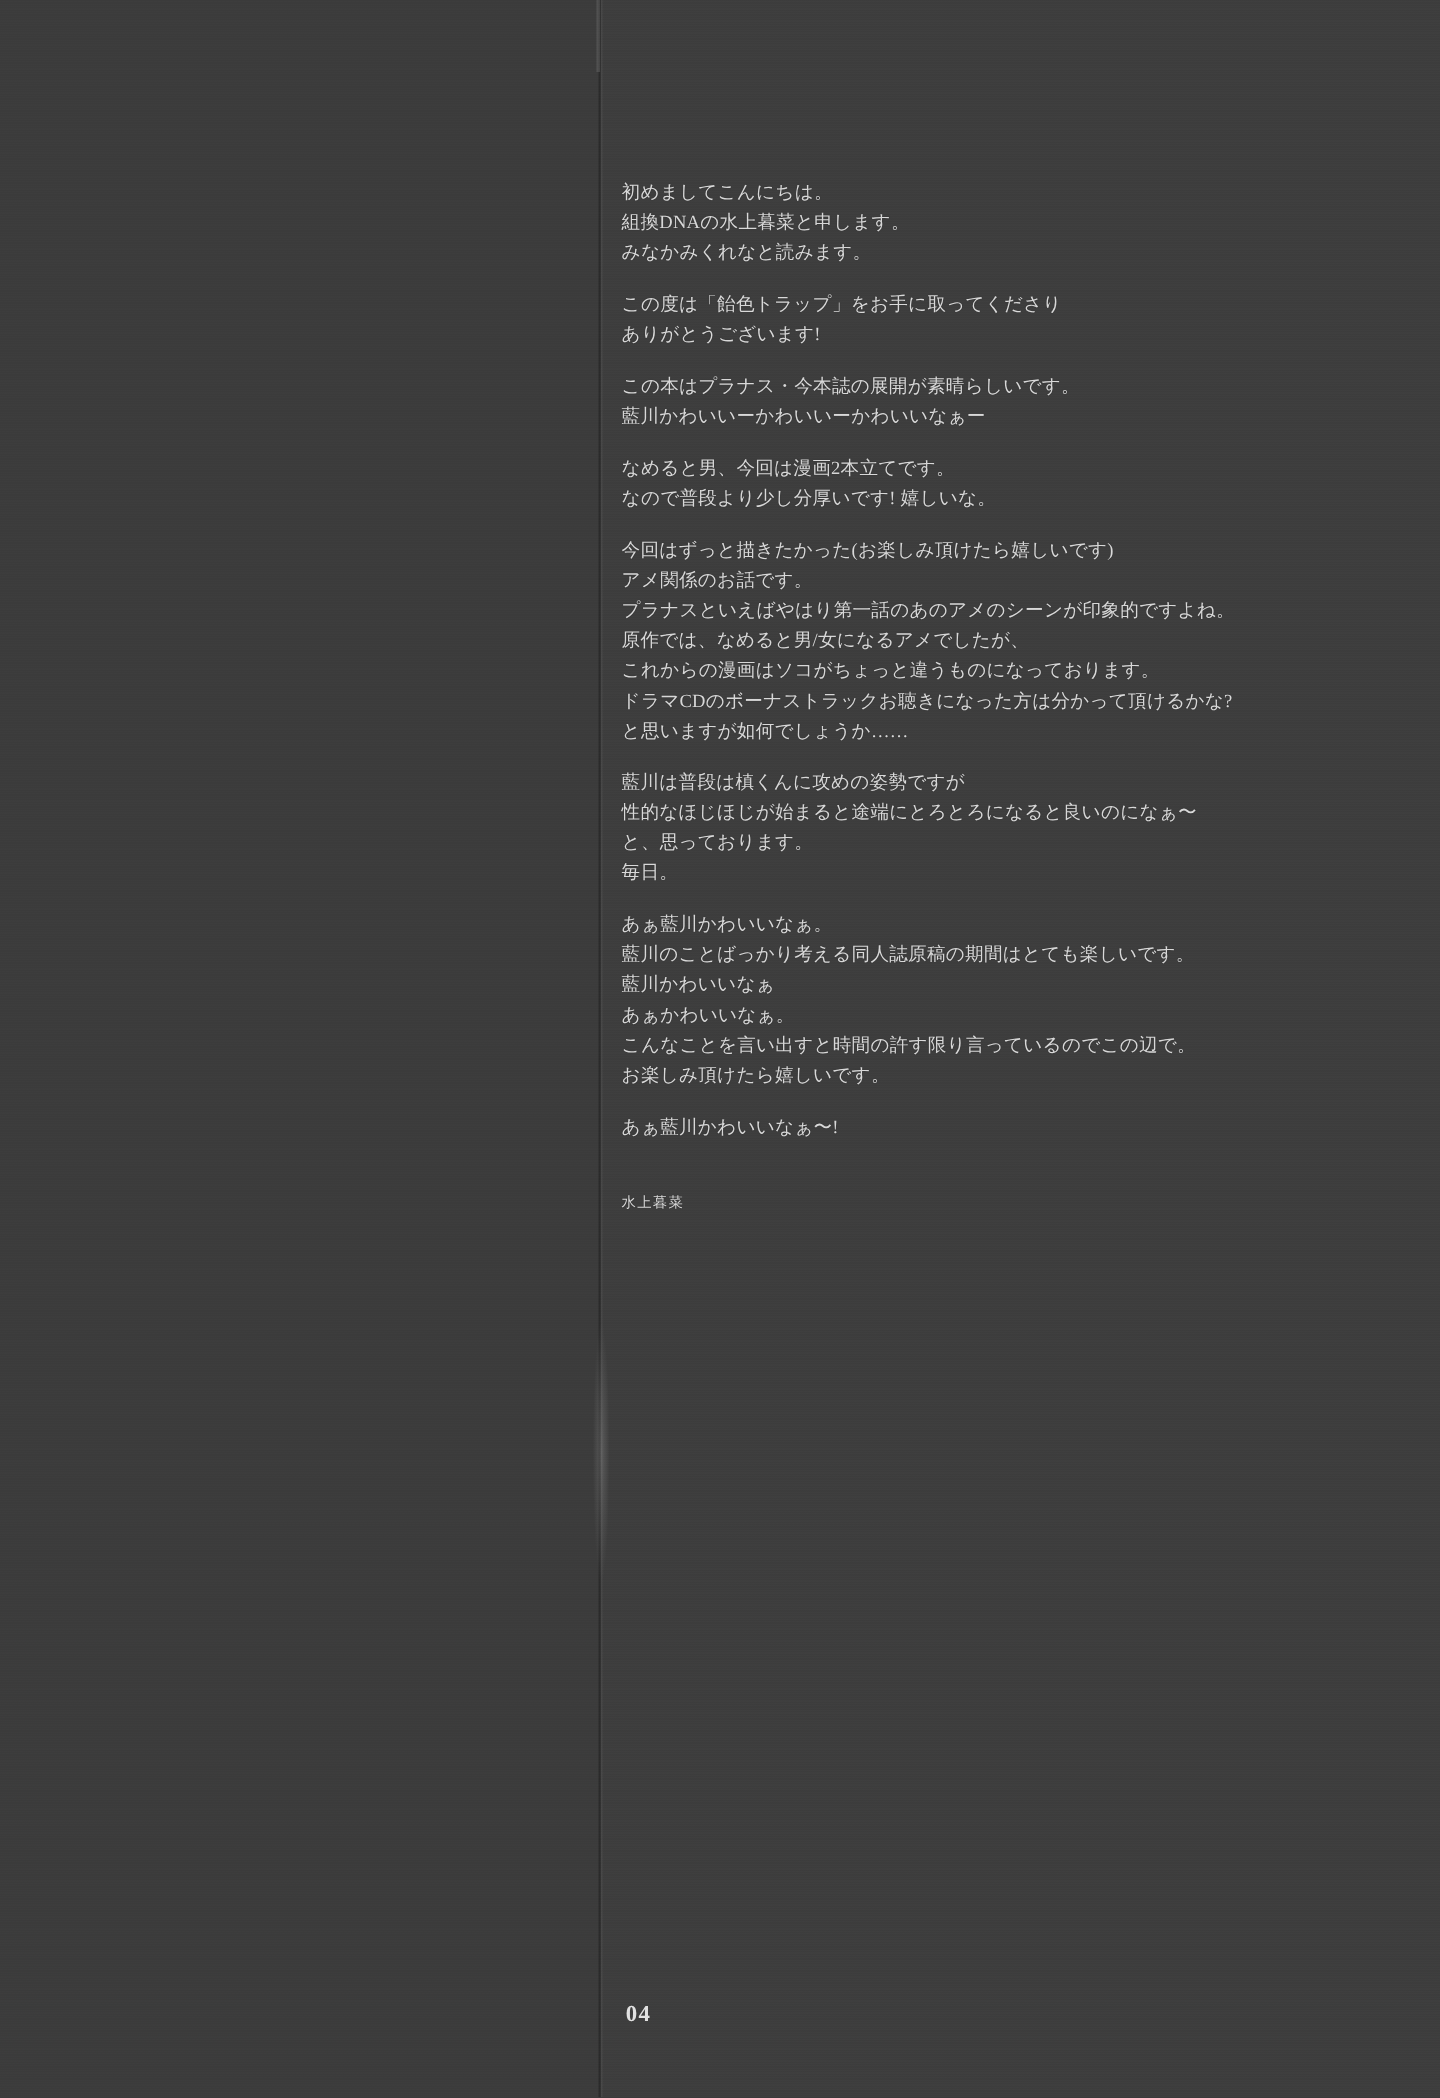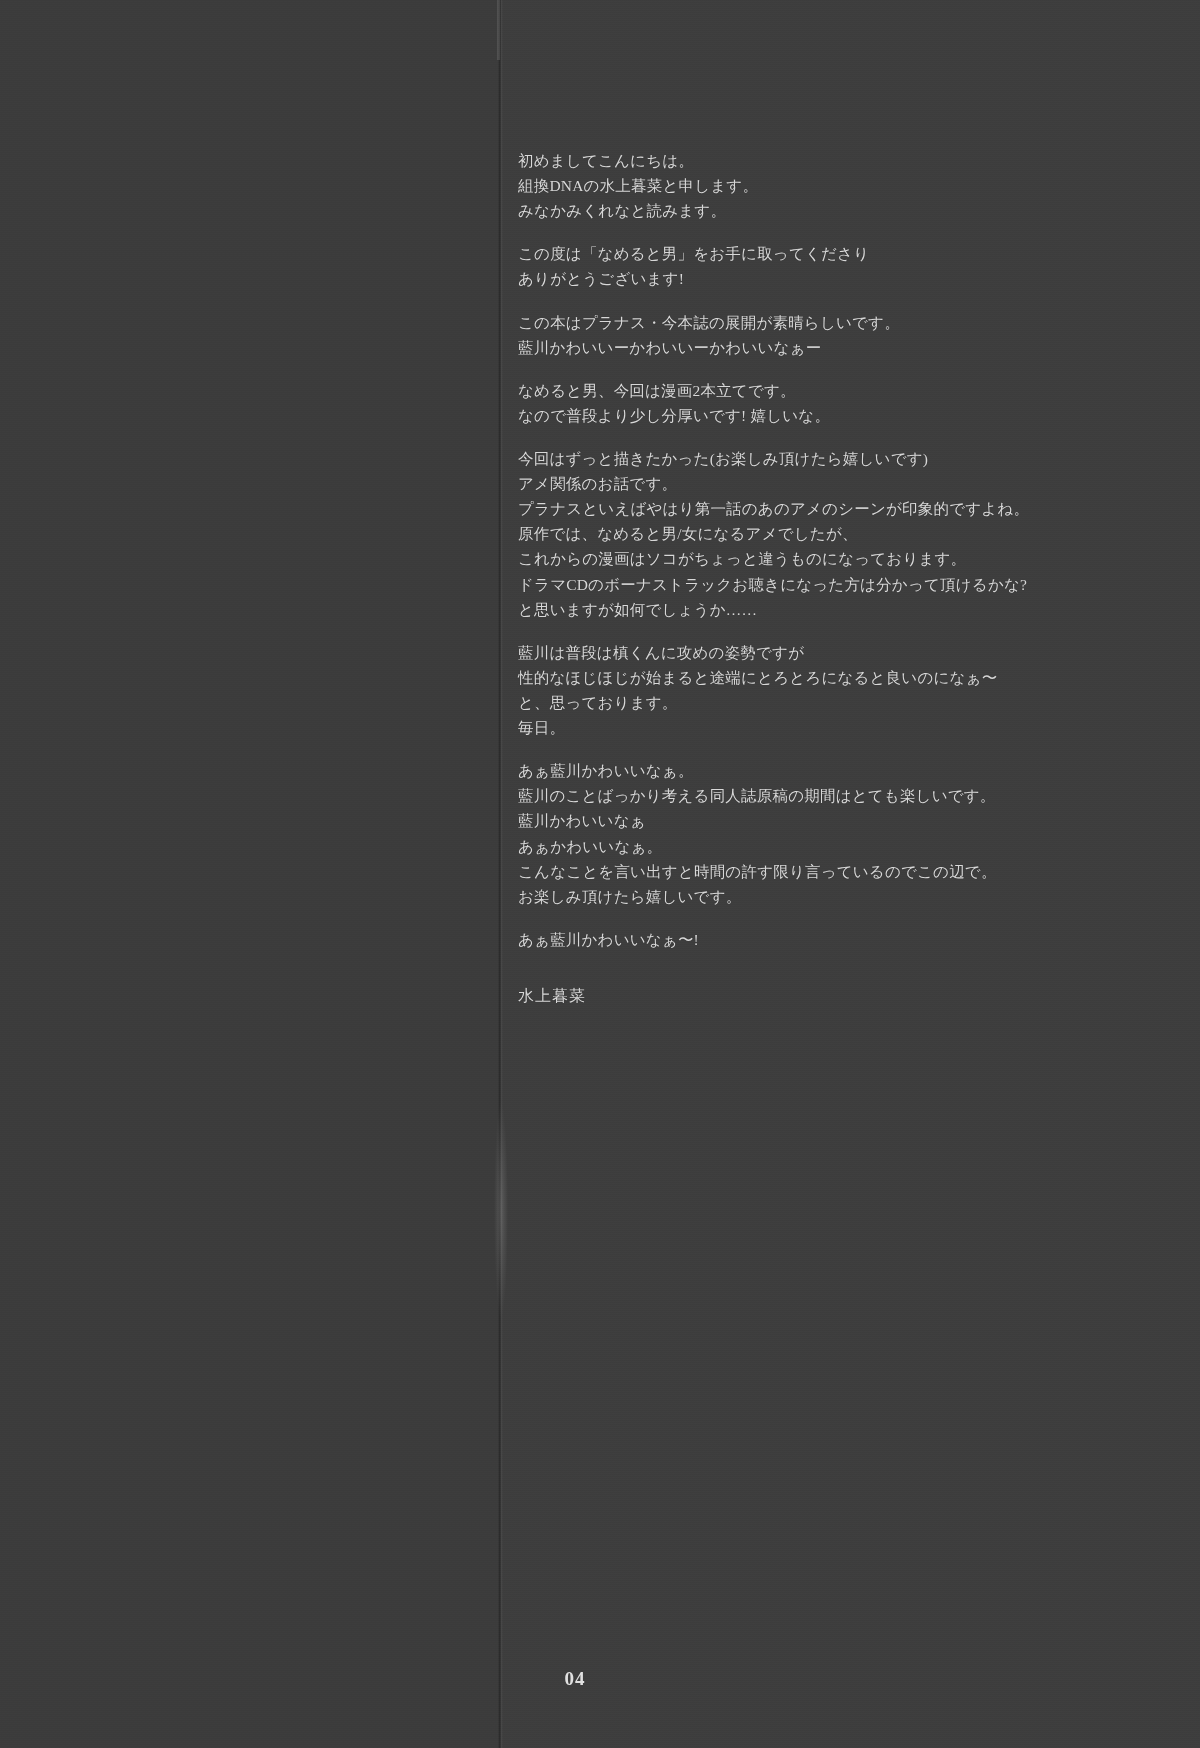--- a/index.html
+++ b/index.html
@@ -68,36 +68,35 @@
     line-height: 1.62;
     letter-spacing: 0.2px;
     text-shadow: 0 0 1px rgba(0,0,0,0.35);
   }
   .para {
     margin: 0 0 18px 0;
     white-space: pre-line;
   }
   .para:last-child { margin-bottom: 0; }
   .signature {
-    margin-top: 31px;
-    font-size: 16px;
+    margin-top: 41px;
+    font-size: 12px;
     letter-spacing: 1px;
   }
   .page-number {
     position: absolute;
     left: 0;
     top: 1668px;
     width: 1064px;
     text-align: center;
     color: #e2e2e2;
     font-size: 19px;
     font-weight: bold;
     font-family: "Liberation Serif", serif;
     letter-spacing: 1px;
-    padding-left: 43px;
   }
   
   .grain {
     position: absolute;
     inset: 0;
     pointer-events: none;
     background-image:
       repeating-linear-gradient(0deg, rgba(255,255,255,0.012) 0px, rgba(255,255,255,0.012) 1px, rgba(0,0,0,0.012) 1px, rgba(0,0,0,0.012) 2px);
     opacity: 0.7;
   }
@@ -111,21 +110,21 @@
   <div class="right-panel"></div>
 
   <div class="spine"></div>
   <div class="spine-top"></div>
   <div class="spine-glow"></div>
 
   <div class="afterword">
     <p class="para">初めましてこんにちは。
 組換DNAの水上暮菜と申します。
 みなかみくれなと読みます。</p>
-    <p class="para">この度は「なめると男」をお手に取ってくださり
+    <p class="para">この度は「飴色トラップ」をお手に取ってくださり
 ありがとうございます!</p>
     <p class="para">この本はプラナス・今本誌の展開が素晴らしいです。
 藍川かわいいーかわいいーかわいいなぁー</p>
     <p class="para">なめると男、今回は漫画2本立てです。
 なので普段より少し分厚いです! 嬉しいな。</p>
     <p class="para">今回はずっと描きたかった(お楽しみ頂けたら嬉しいです)
 アメ関係のお話です。
 プラナスといえばやはり第一話のあのアメのシーンが印象的ですよね。
 原作では、なめると男/女になるアメでしたが、
 これからの漫画はソコがちょっと違うものになっております。

